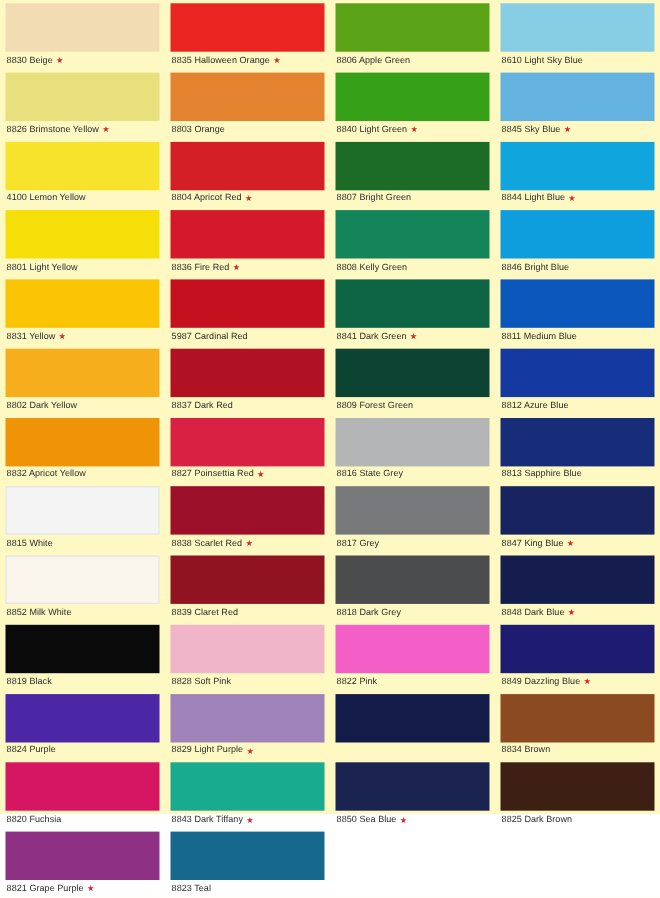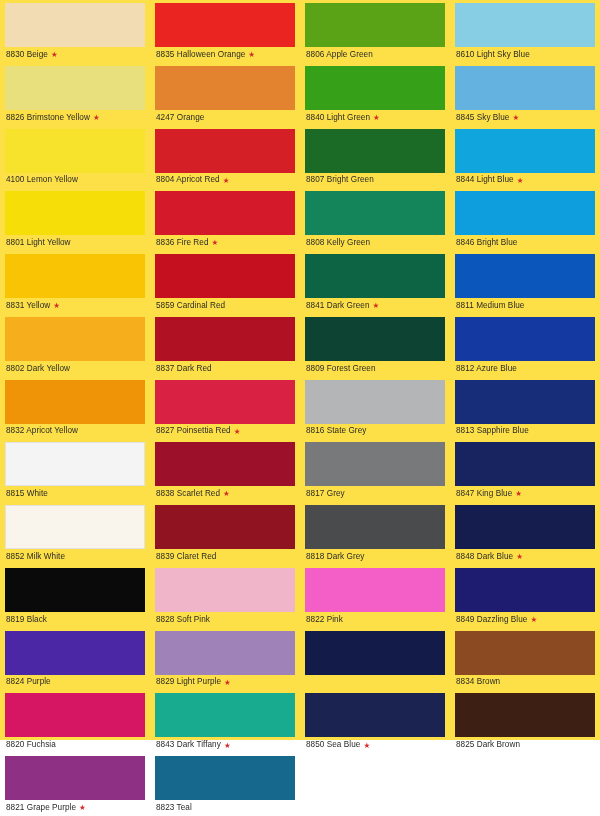--- a/index.html
+++ b/index.html
@@ -14,21 +14,21 @@
     font-family: "Liberation Sans", sans-serif;
     -webkit-font-smoothing: antialiased;
   }
 
   #swatch-chart {
     width: 600px;
     height: 740px;
     display: grid;
     grid-template-columns: repeat(4, 150px);
     grid-auto-rows: 62.77px;
-    background: #fde047;
+    background: #fef9c3;
     box-sizing: border-box;
   }
 
   .swatch-cell {
     position: relative;
     box-sizing: border-box;
     padding: 3px 5px 0 5px;
     display: flex;
     flex-direction: column;
     overflow: hidden;
@@ -102,21 +102,21 @@
     <div class="swatch-cell">
       <div class="swatch-chip" title="8826 Brimstone Yellow" style="background-color: rgb(232, 224, 124);"></div>
       <div class="swatch-caption">
         <span class="swatch-label">8826 Brimstone Yellow</span>
         <span class="swatch-star" style="color: rgb(211, 42, 42);">★</span>
       </div>
     </div>
     <div class="swatch-cell">
       <div class="swatch-chip" title="8803 Orange" style="background-color: rgb(227, 130, 47);"></div>
       <div class="swatch-caption">
-        <span class="swatch-label">4247 Orange</span>
+        <span class="swatch-label">8803 Orange</span>
       </div>
     </div>
     <div class="swatch-cell">
       <div class="swatch-chip" title="8840 Light Green" style="background-color: rgb(55, 160, 25);"></div>
       <div class="swatch-caption">
         <span class="swatch-label">8840 Light Green</span>
         <span class="swatch-star" style="color: rgb(211, 42, 42);">★</span>
       </div>
     </div>
     <div class="swatch-cell">
@@ -180,21 +180,21 @@
     <div class="swatch-cell">
       <div class="swatch-chip" title="8831 Yellow" style="background-color: rgb(249, 196, 4);"></div>
       <div class="swatch-caption">
         <span class="swatch-label">8831 Yellow</span>
         <span class="swatch-star" style="color: rgb(211, 42, 42);">★</span>
       </div>
     </div>
     <div class="swatch-cell">
       <div class="swatch-chip" title="8805 Cardinal Red" style="background-color: rgb(197, 17, 31);"></div>
       <div class="swatch-caption">
-        <span class="swatch-label">5859 Cardinal Red</span>
+        <span class="swatch-label">5987 Cardinal Red</span>
       </div>
     </div>
     <div class="swatch-cell">
       <div class="swatch-chip" title="8841 Dark Green" style="background-color: rgb(12, 100, 68);"></div>
       <div class="swatch-caption">
         <span class="swatch-label">8841 Dark Green</span>
         <span class="swatch-star" style="color: rgb(211, 42, 42);">★</span>
       </div>
     </div>
     <div class="swatch-cell">

